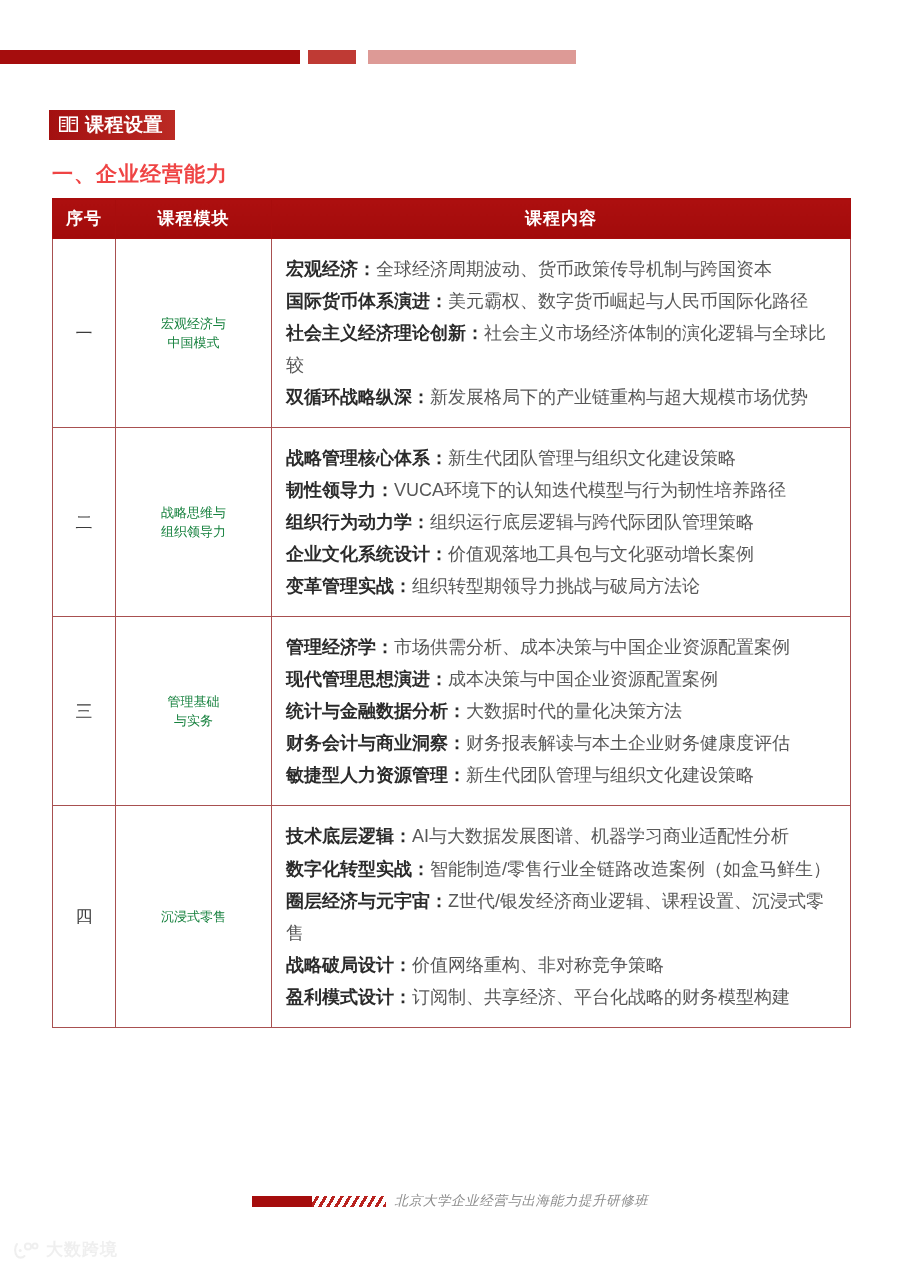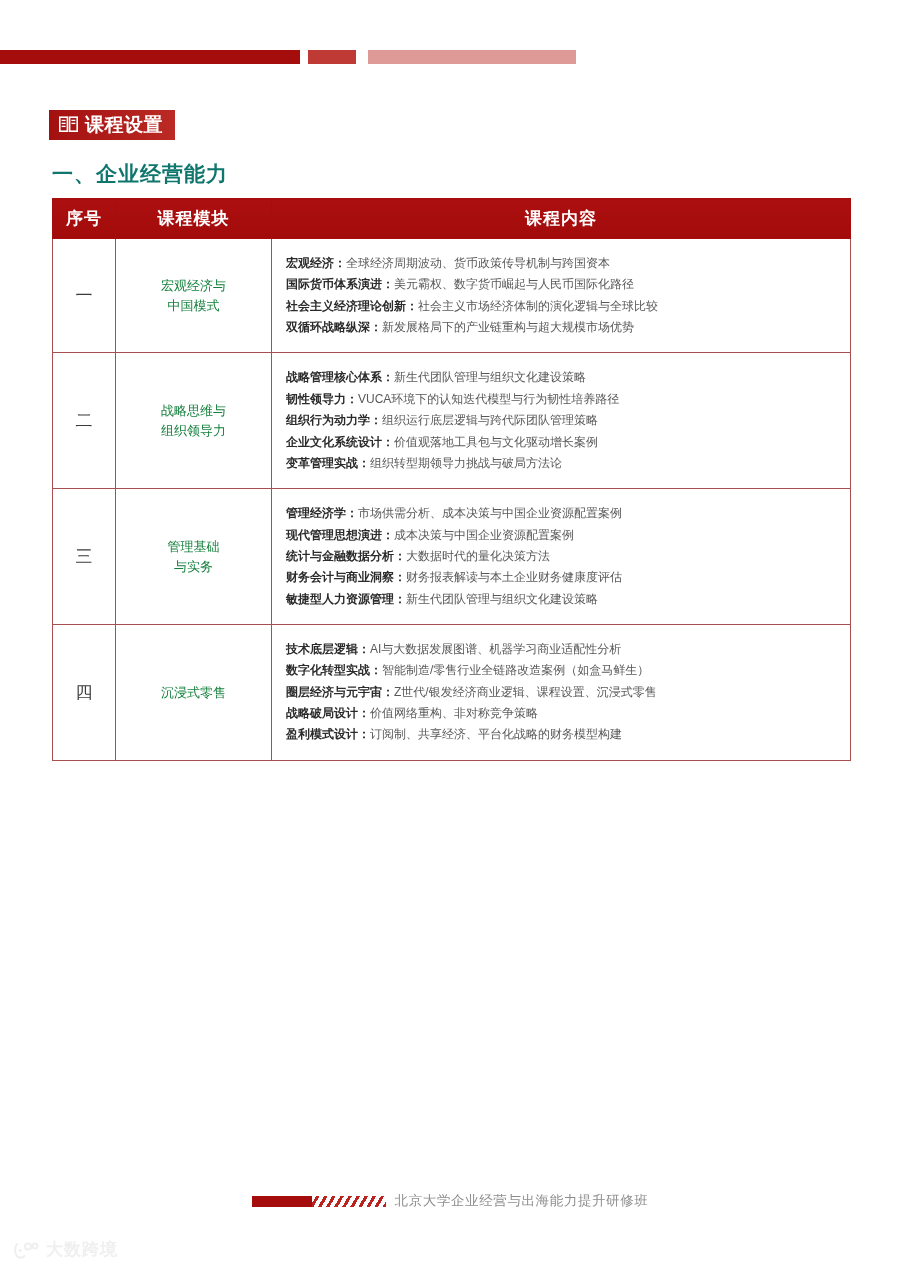--- a/index.html
+++ b/index.html
@@ -66,21 +66,21 @@
   }
   .badge-icon svg { display: block; }
 
   
   .section-title {
     position: absolute;
     top: 160px;
     left: 52px;
     font-size: 21px;
     font-weight: 700;
-    color: #0f766e;
+    color: #ef4444;
     letter-spacing: 1px;
   }
 
   
   .course-table {
     position: absolute;
     top: 198px;
     left: 52px;
     width: 795px;
     border-collapse: collapse;
@@ -115,39 +115,40 @@
   td.cell-module {
     text-align: center;
     font-size: 13px;
     color: #15803d;
     line-height: 1.5;
     font-weight: 400;
     padding: 6px 8px;
   }
   td.cell-content {
     padding: 14px 12px 14px 14px;
-    font-size: 12px;
+    font-size: 18px;
     color: #585858;
     line-height: 1.78;
   }
   .content-line { margin: 0; }
   .content-line b {
     color: #2b2b2b;
     font-weight: 700;
   }
 
   
   .footer {
     position: absolute;
     top: 1192px;
     left: 0;
     width: 900px;
     display: flex;
     align-items: center;
     justify-content: center;
+    font-style: italic;
   }
   .footer-inner {
     display: flex;
     align-items: center;
     gap: 0;
   }
   .footer-bar {
     width: 60px;
     height: 11px;
     background: #a50d0d;

